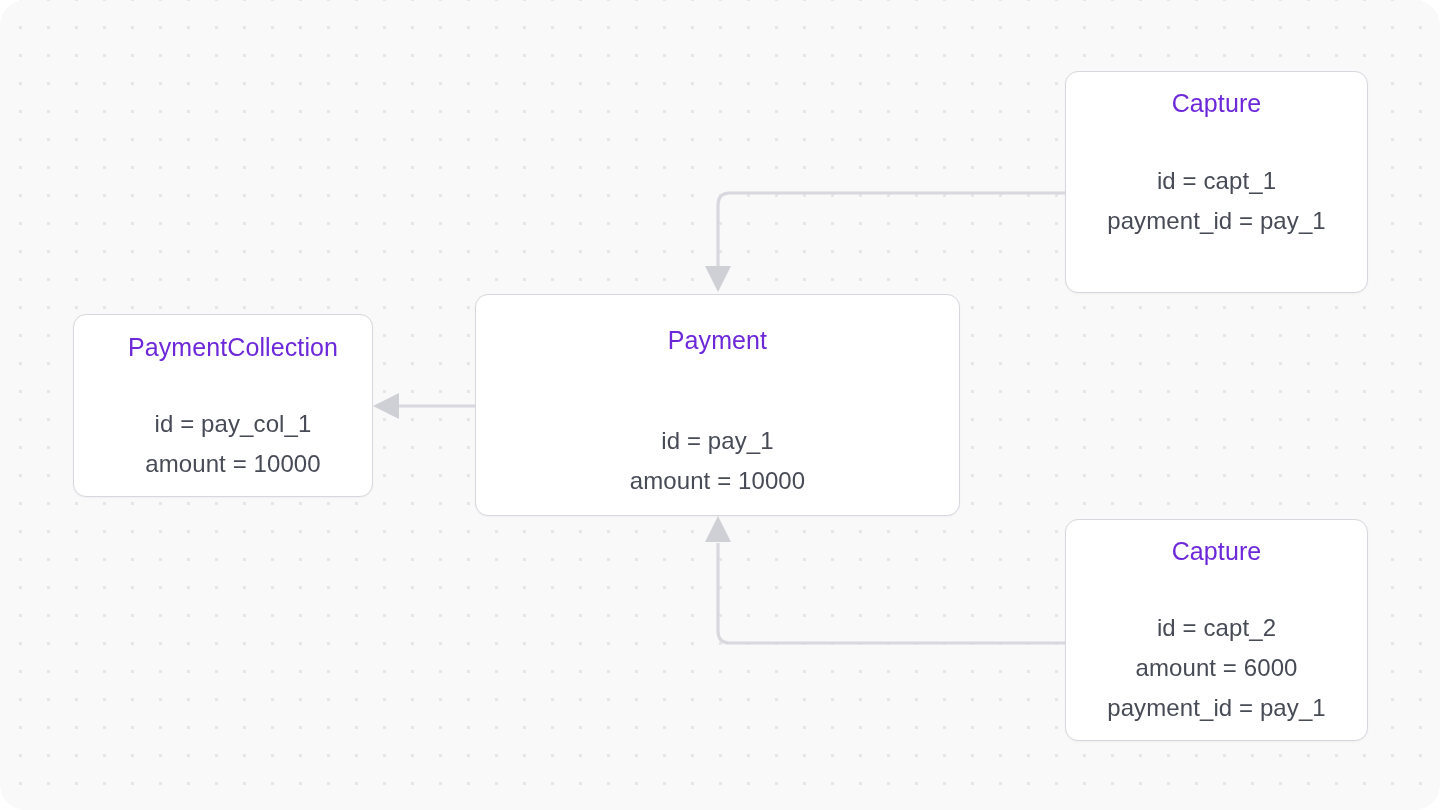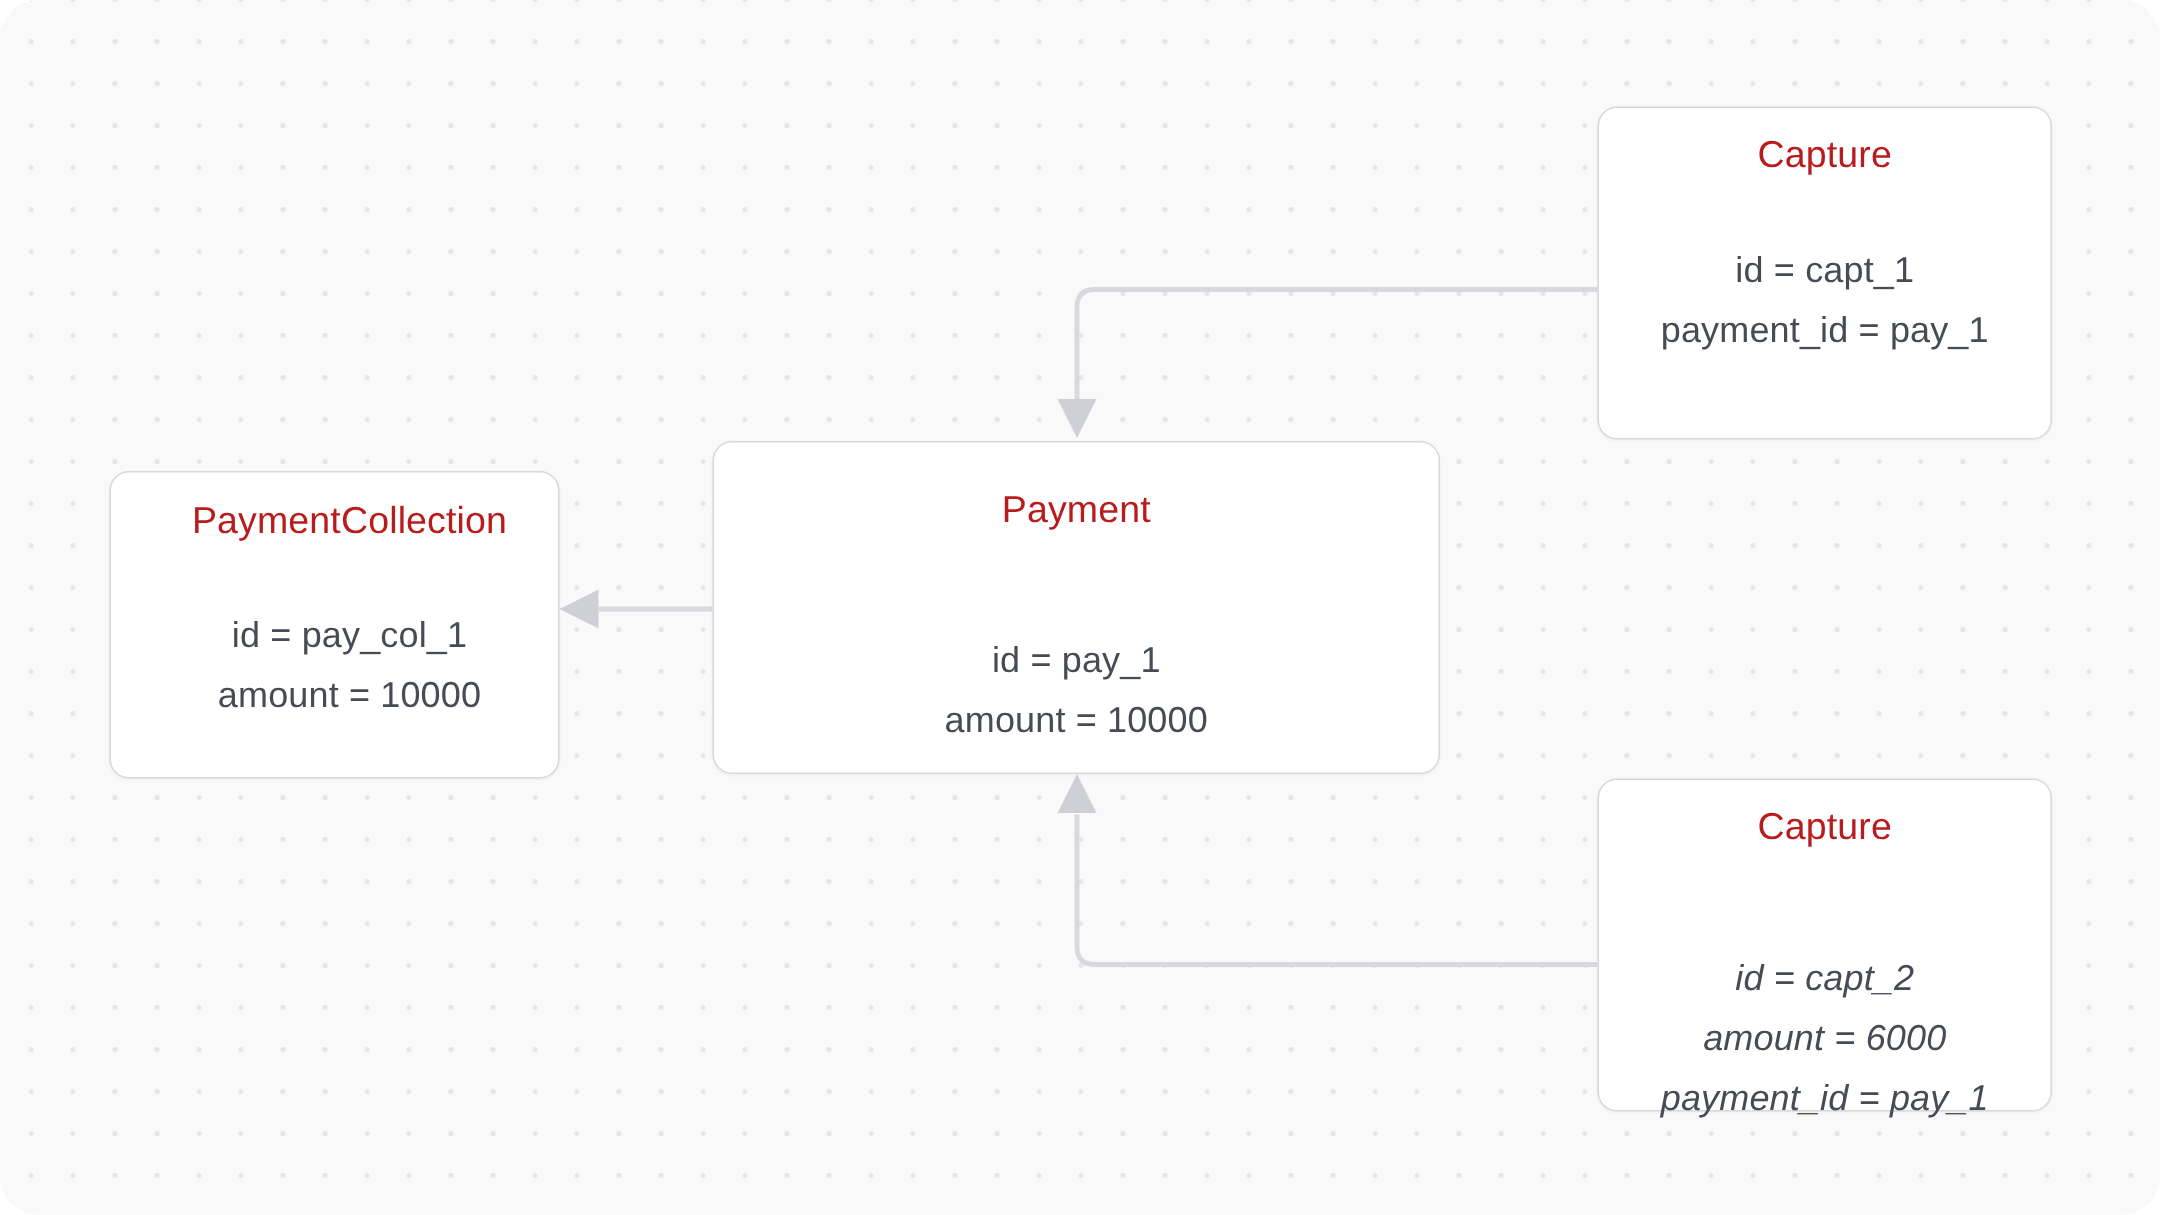--- a/index.html
+++ b/index.html
@@ -44,21 +44,21 @@
     border-radius: 13px;
     display: flex;
     flex-direction: column;
     align-items: center;
     box-shadow: 0 1px 2px rgba(20, 20, 40, 0.04);
   }
 
   .node-title {
     font-size: 25px;
     line-height: 29px;
-    color: #b91c1c;
+    color: #6d28d9;
     font-weight: 400;
     text-align: center;
     letter-spacing: 0.1px;
   }
 
   .node-body {
     display: flex;
     flex-direction: column;
     align-items: center;
     color: #474b55;
@@ -78,36 +78,36 @@
   }
   #node-capture-1 .node-body { margin-top: 43px; }
 
   #node-capture-2 {
     left: 1065px;
     top: 519px;
     width: 303px;
     height: 222px;
     padding-top: 17px;
   }
-  #node-capture-2 .node-body { margin-top: 67px; font-style: italic; }
+  #node-capture-2 .node-body { margin-top: 42px; }
 
   #node-payment {
     left: 475px;
     top: 294px;
     width: 485px;
     height: 222px;
     padding-top: 31px;
   }
   #node-payment .node-body { margin-top: 66px; }
 
   #node-payment-collection {
     left: 73px;
     top: 314px;
     width: 300px;
-    height: 205px;
+    height: 183px;
     padding-top: 18px;
     padding-left: 20px;
   }
   #node-payment-collection .node-body { margin-top: 42px; }
 </style>
 </head>
 <body>
 
 <div id="canvas">
 

